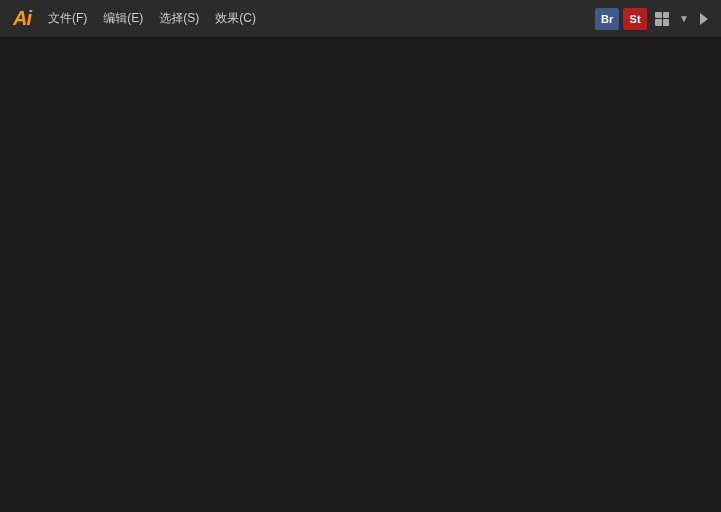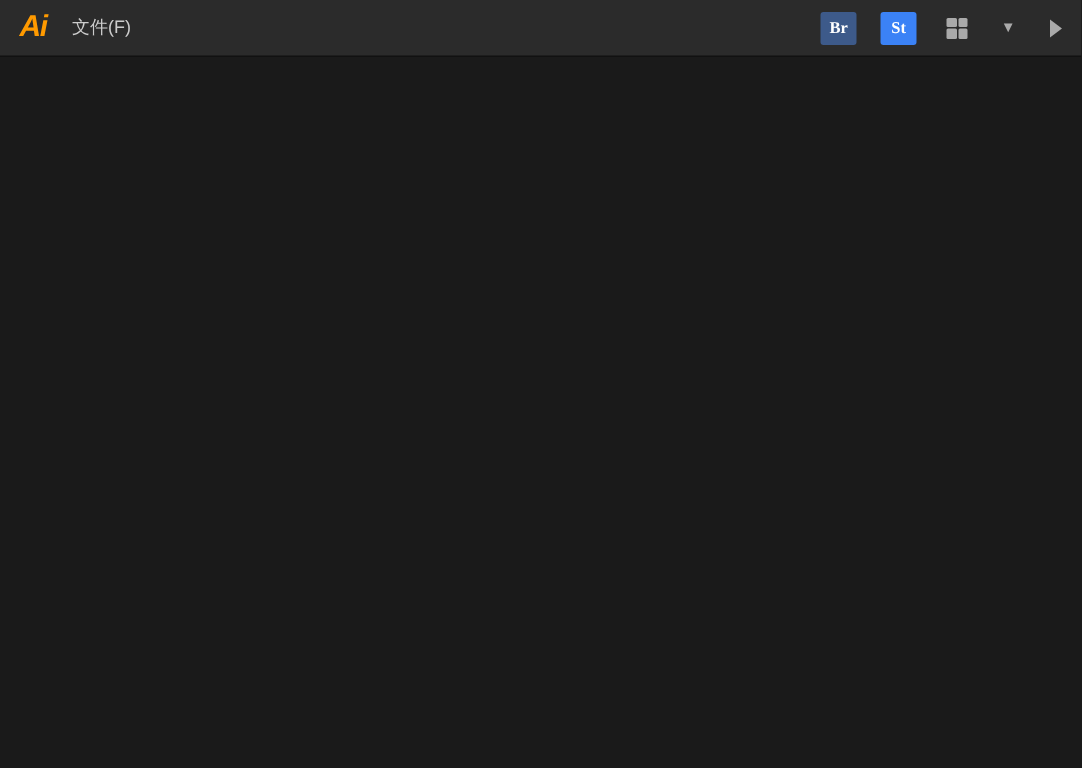--- a/index.html
+++ b/index.html
@@ -59,23 +59,22 @@
       height: 100%;
       display: flex;
       align-items: center;
       cursor: pointer;
       white-space: nowrap;
     }
 
     #right-controls {
       display: flex;
       align-items: center;
-      gap: 16px;
+      gap: 4px;
       padding-right: 4px;
-      font-family: Liberation Serif, serif;
     }
 
     .app-badge {
       display: flex;
       align-items: center;
       justify-content: center;
       width: 24px;
       height: 22px;
       background-color: #4a4a4a;
       border-radius: 2px;
@@ -85,21 +84,21 @@
     }
 
     .badge-br {
       color: #ffffff;
       background-color: #3d5a8a;
       font-size: 11px;
     }
 
     .badge-st {
       color: #ffffff;
-      background-color: #3b82f6;
+      background-color: #b91c1c;
       font-size: 11px;
       align-items: center;
     }
 
     .layout-btn {
       display: flex;
       align-items: center;
       justify-content: center;
       width: 22px;
       height: 22px;
@@ -145,20 +144,23 @@
 </head>
 <body>
 
 <div id="menubar">
   <div id="ai-logo">
     <span class="ai-text">Ai</span>
   </div>
 
   <div id="menu-items">
     <div class="menu-item">文件(F)</div>
+    <div class="menu-item">编辑(E)</div>
+    <div class="menu-item">选择(S)</div>
+    <div class="menu-item">效果(C)</div>
   </div>
 
   <div id="right-controls">
     <div class="app-badge badge-br">
       <span>Br</span>
     </div>
     <div class="app-badge badge-st">
       <span>St</span>
     </div>
     <div class="layout-btn">

